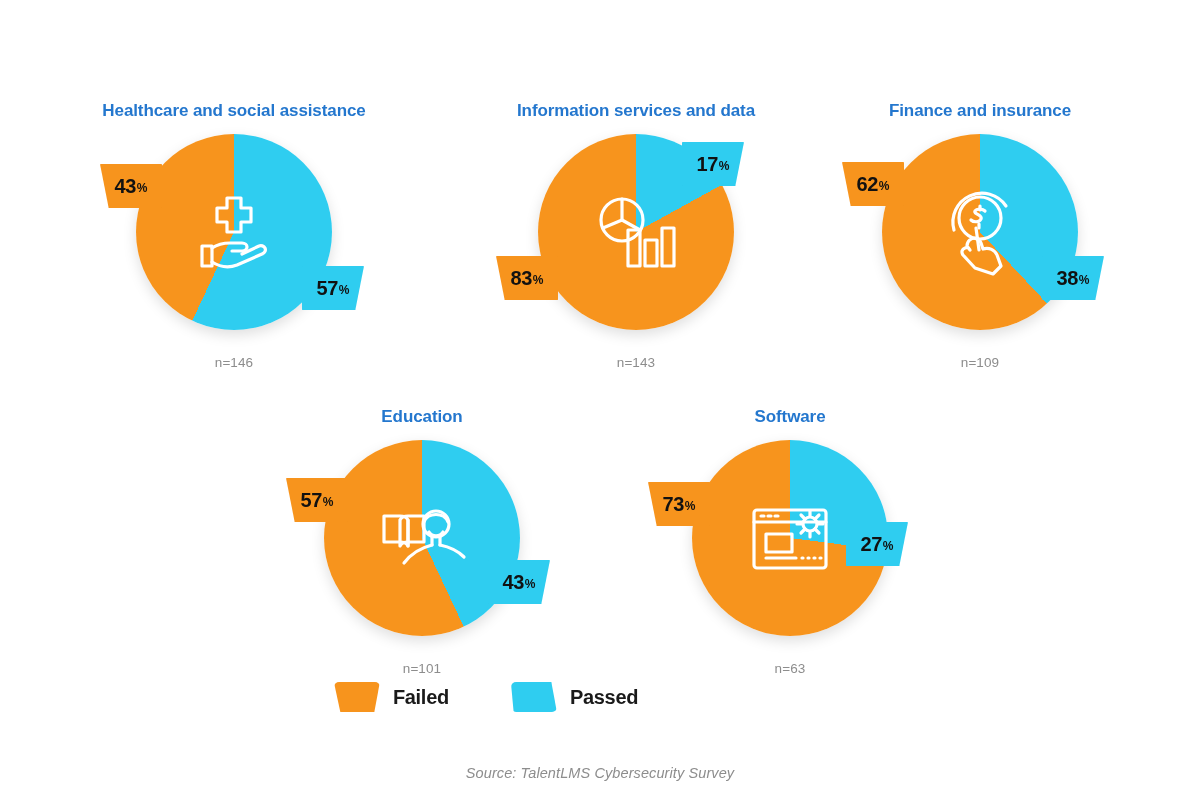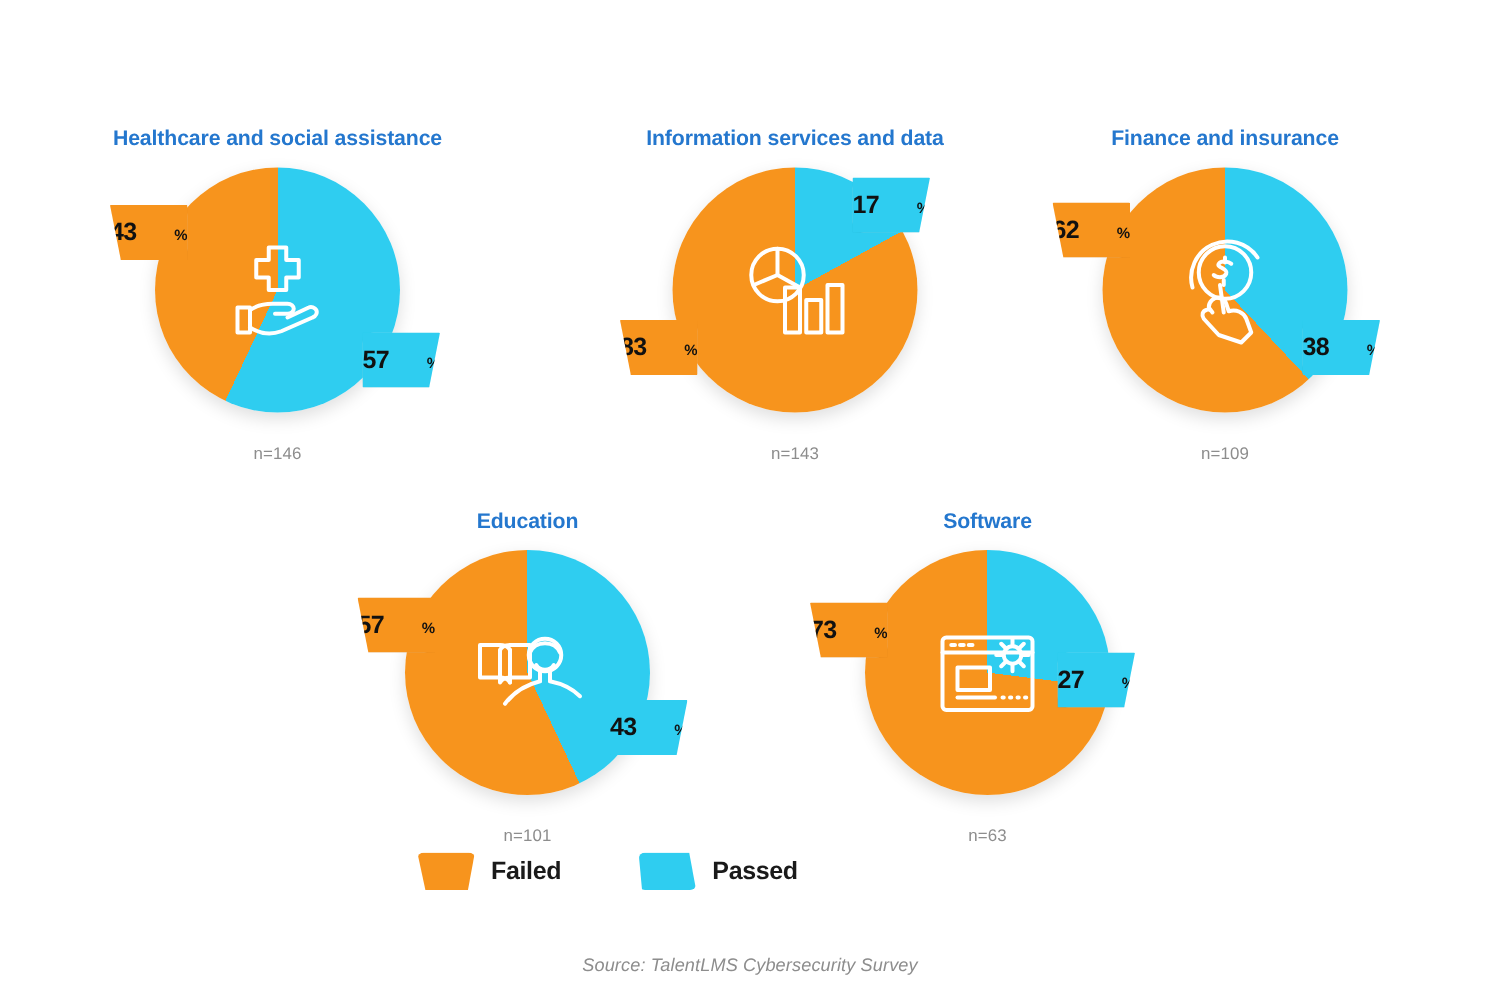--- a/index.html
+++ b/index.html
@@ -76,21 +76,21 @@
   }
 
   
   .callout {
     position: absolute;
     background: #ffffff;
     width: 62px;
     height: 44px;
     display: flex;
     align-items: center;
-    justify-content: space-between;
+    justify-content: center;
     border-radius: 9px;
     z-index: 5;
     box-shadow: 0 4px 9px rgba(0,0,0,0.22);
   }
   .callout.left {
     
     clip-path: polygon(0% 0%, 100% 0%, 100% 100%, 14% 100%);
     border-radius: 9px;
   }
   .callout.right {
@@ -170,21 +170,21 @@
     font-style: italic;
     color: #8d8d8d;
     letter-spacing: 0.1px;
   }
 </style>
 </head>
 <body>
 
 <div class="board">
 
-  <div class="chart-cell" style="left:72px; top:100px;">
+  <div class="chart-cell" style="left:84px; top:100px;">
     <div class="chart-title">Healthcare and social assistance</div>
     <div class="pie-wrap">
       <div class="pie" style="background: conic-gradient(rgb(47, 205, 240) 0deg, rgb(47, 205, 240) 205.2deg, rgb(247, 148, 29) 205.2deg, rgb(247, 148, 29) 360deg);"></div>
       <div class="pie-icon">
         <svg viewBox="0 0 96 96" fill="none" stroke="#ffffff" stroke-width="3.2" stroke-linecap="round" stroke-linejoin="round">
           <path d="M41 14h14v10h10v14H55v10H41V38H31V24h10z"></path>
           <path d="M16 62h10v20H16z"></path>
           <path d="M26 64c6-4 12-5 18-5h12c3 0 5 2 5 4s-2 4-5 4H46"></path>
           <path d="M26 78c8 5 17 6 25 3l25-11c3-1 4-4 3-6s-4-3-6-2L56 70"></path>
         </svg>

